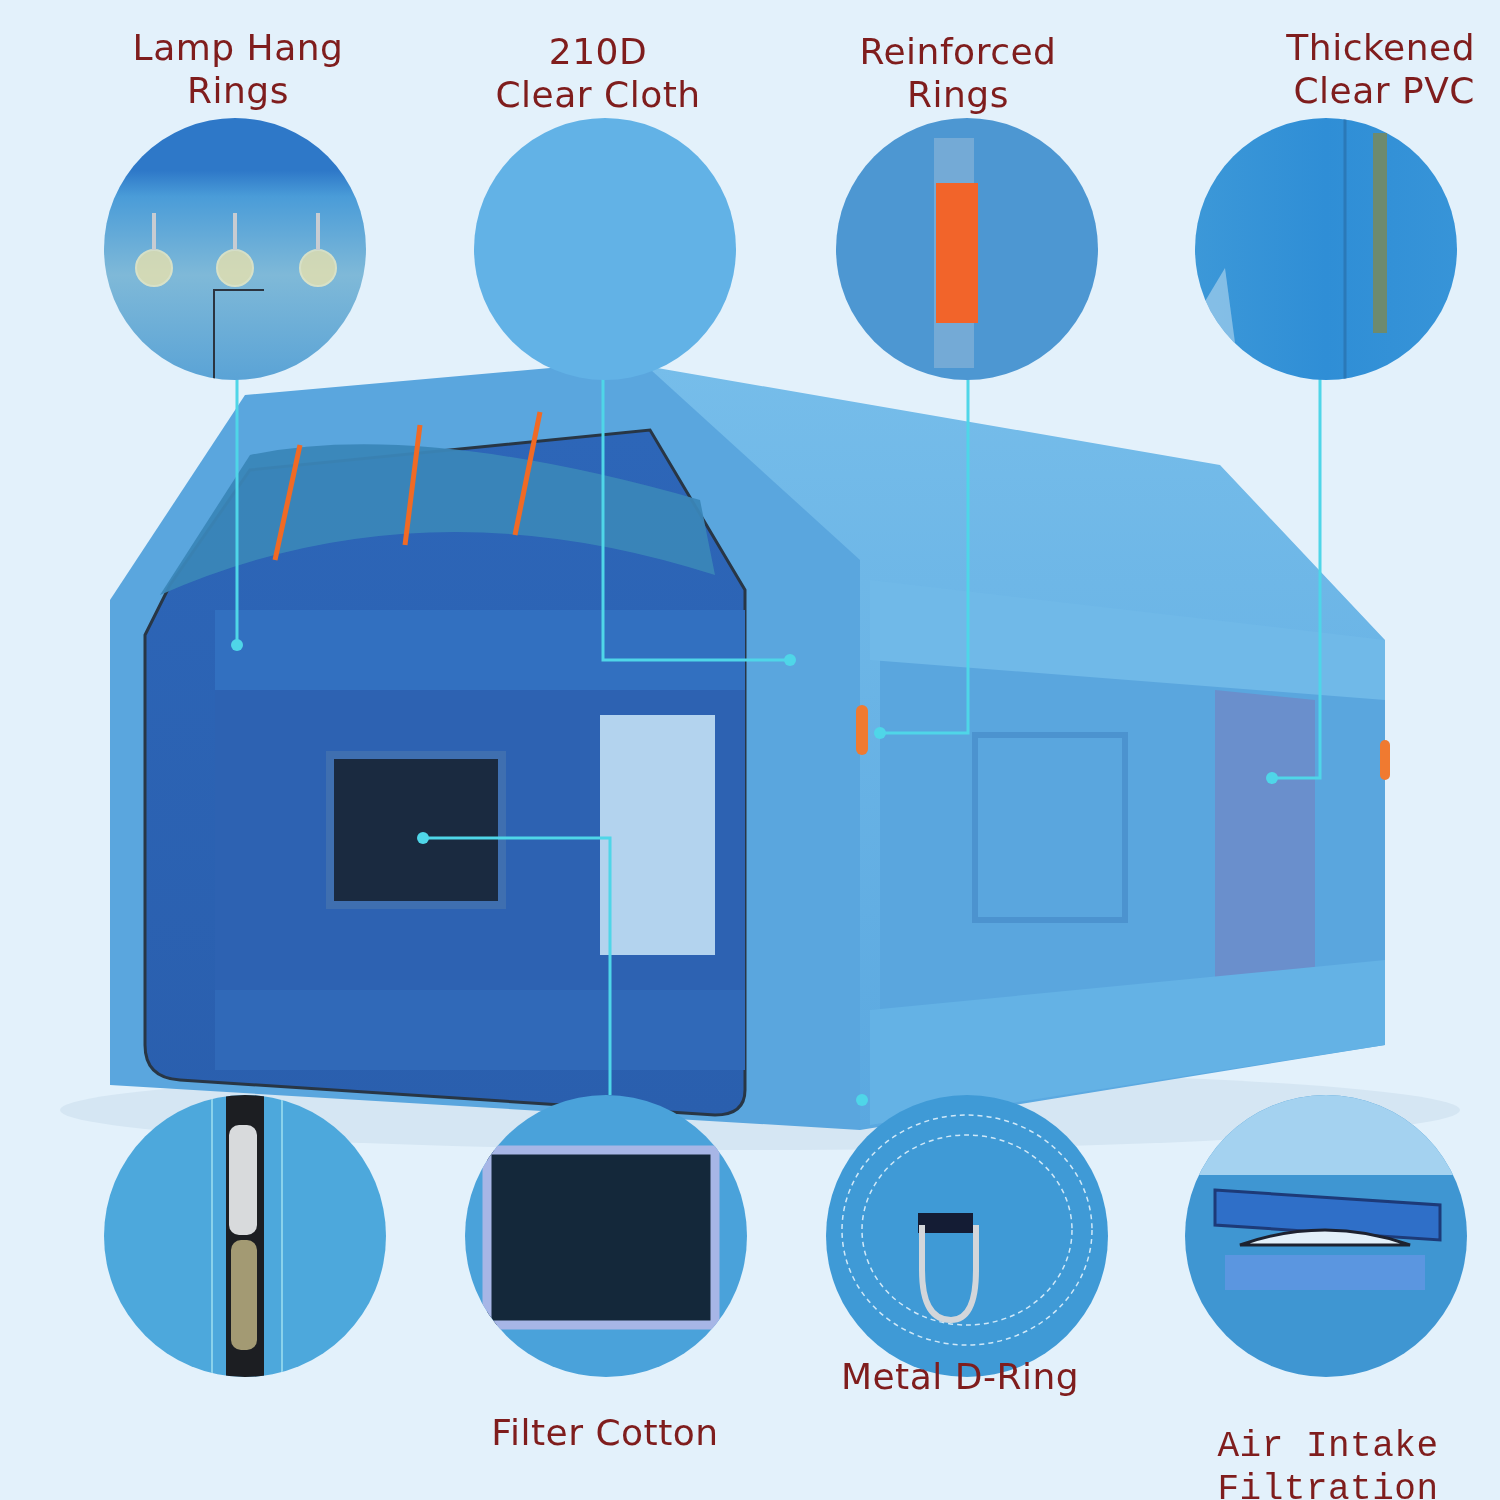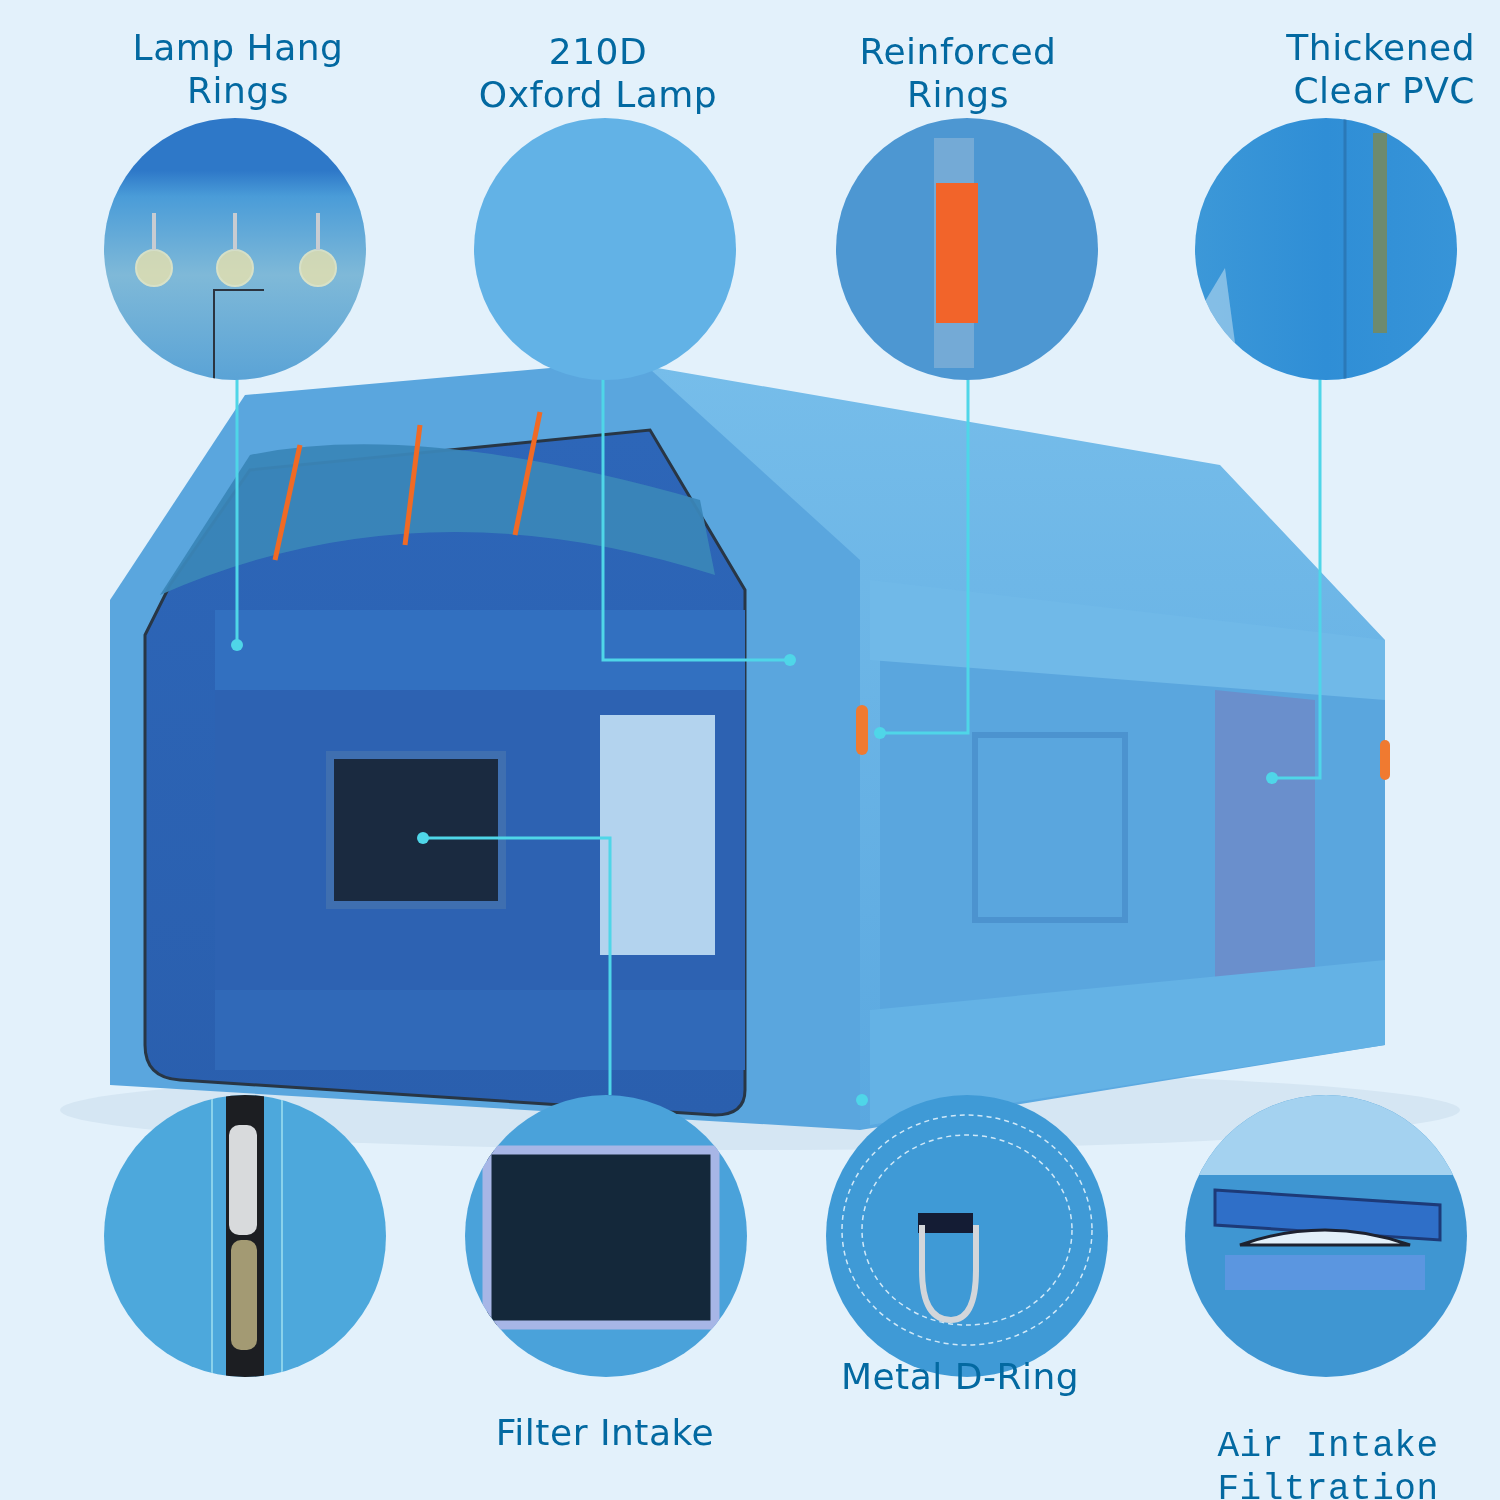--- a/index.html
+++ b/index.html
@@ -1,17 +1,17 @@
 <!DOCTYPE html>
 <html><head>
 <meta charset="utf-8">
 <style>
   html,body{margin:0;padding:0;}
   body{width:1500px;height:1500px;background:#e3f1fb;position:relative;overflow:hidden;font-family:"DejaVu Sans","Liberation Sans",sans-serif;color:#1d2228;}
-  .label{position:absolute;text-align:center;font-size:36px;line-height:43px;letter-spacing:0.5px;color:#0369a1;}
+  .label{position:absolute;text-align:center;font-size:36px;line-height:43px;letter-spacing:0.5px;color:#7f1d1d;}
   .circle{position:absolute;border-radius:50%;overflow:hidden;}
   .stage{position:absolute;left:0;top:0;width:1500px;height:1500px;}
   svg{display:block;}
 </style>
 </head>
 <body>
 
 <div class="stage">
 <svg width="1500" height="1500" viewBox="0 0 1500 1500">
   <defs>
@@ -96,21 +96,21 @@
       <line x1="50" y1="95" x2="50" y2="132"></line>
         <line x1="131" y1="95" x2="131" y2="132"></line>
         <line x1="214" y1="95" x2="214" y2="132"></line>
     </g>
     <polyline points="110,262 110,172 160,172" stroke="#2b3440" stroke-width="2" fill="none"></polyline>
   </svg>
 </div>
 
 <div class="label" style="left:448px;top:30px;width:300px;">
   <div>210D</div>
-  <div>Oxford Lamp</div>
+  <div>Clear Cloth</div>
 </div>
 <div class="circle" style="left:474px;top:118px;width:262px;height:262px;background:#62b2e6;"></div>
 
 <div class="label" style="left:808px;top:30px;width:300px;">
   <div>Reinforced</div>
   <div>Rings</div>
 </div>
 <div class="circle" style="left:836px;top:118px;width:262px;height:262px;background:#4d97d2;">
   <svg width="262" height="262">
     <rect x="98" y="20" width="40" height="230" fill="#8fb8d8" opacity="0.6"></rect>
@@ -141,21 +141,21 @@
 </div>
 <div class="label" style="left:94px;top:1393px;width:300px;">
 </div>
 
 <div class="circle" style="left:465px;top:1095px;width:282px;height:282px;background:#4aa2da;">
   <svg width="282" height="282">
     <rect x="22" y="55" width="228" height="175" fill="#14283a" stroke="#a7b6e6" stroke-width="9"></rect>
   </svg>
 </div>
 <div class="label" style="left:455px;top:1411px;width:300px;">
-  <div>Filter Intake</div>
+  <div>Filter Cotton</div>
 </div>
 
 <div class="circle" style="left:826px;top:1095px;width:282px;height:282px;background:#3f9ad6;">
   <svg width="282" height="282">
     <ellipse cx="141" cy="135" rx="125" ry="115" fill="none" stroke="#cfe8f8" stroke-width="1.5" stroke-dasharray="5 4"></ellipse>
     <ellipse cx="141" cy="135" rx="105" ry="95" fill="none" stroke="#cfe8f8" stroke-width="1.5" stroke-dasharray="5 4"></ellipse>
     <rect x="92" y="118" width="55" height="20" fill="#141c34"></rect>
     <path d="M96,130 L96,175 Q96,225 125,225 Q150,225 150,175 L150,130" fill="none" stroke="#d3d6da" stroke-width="6"></path>
   </svg>
 </div>

